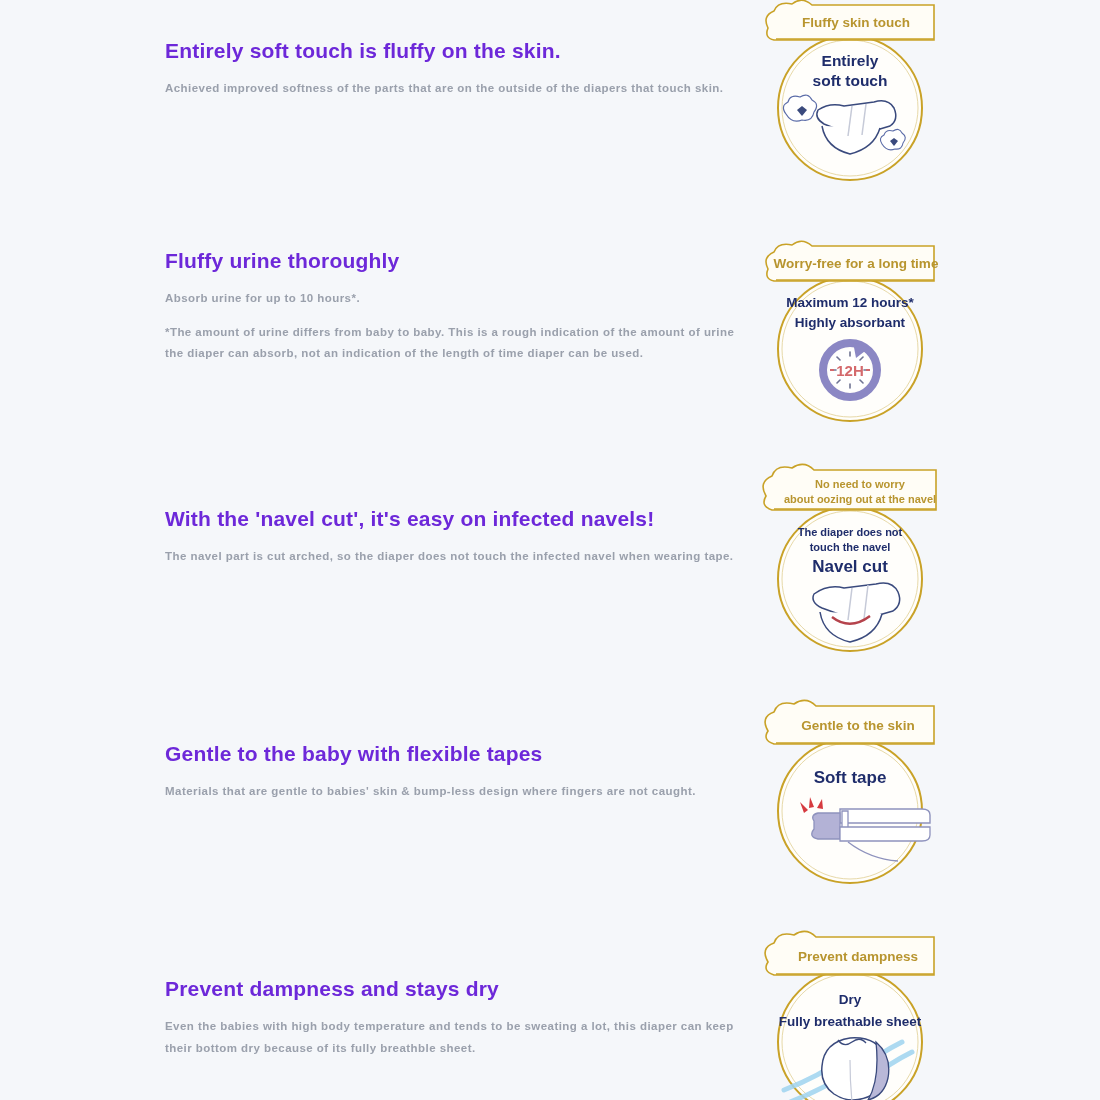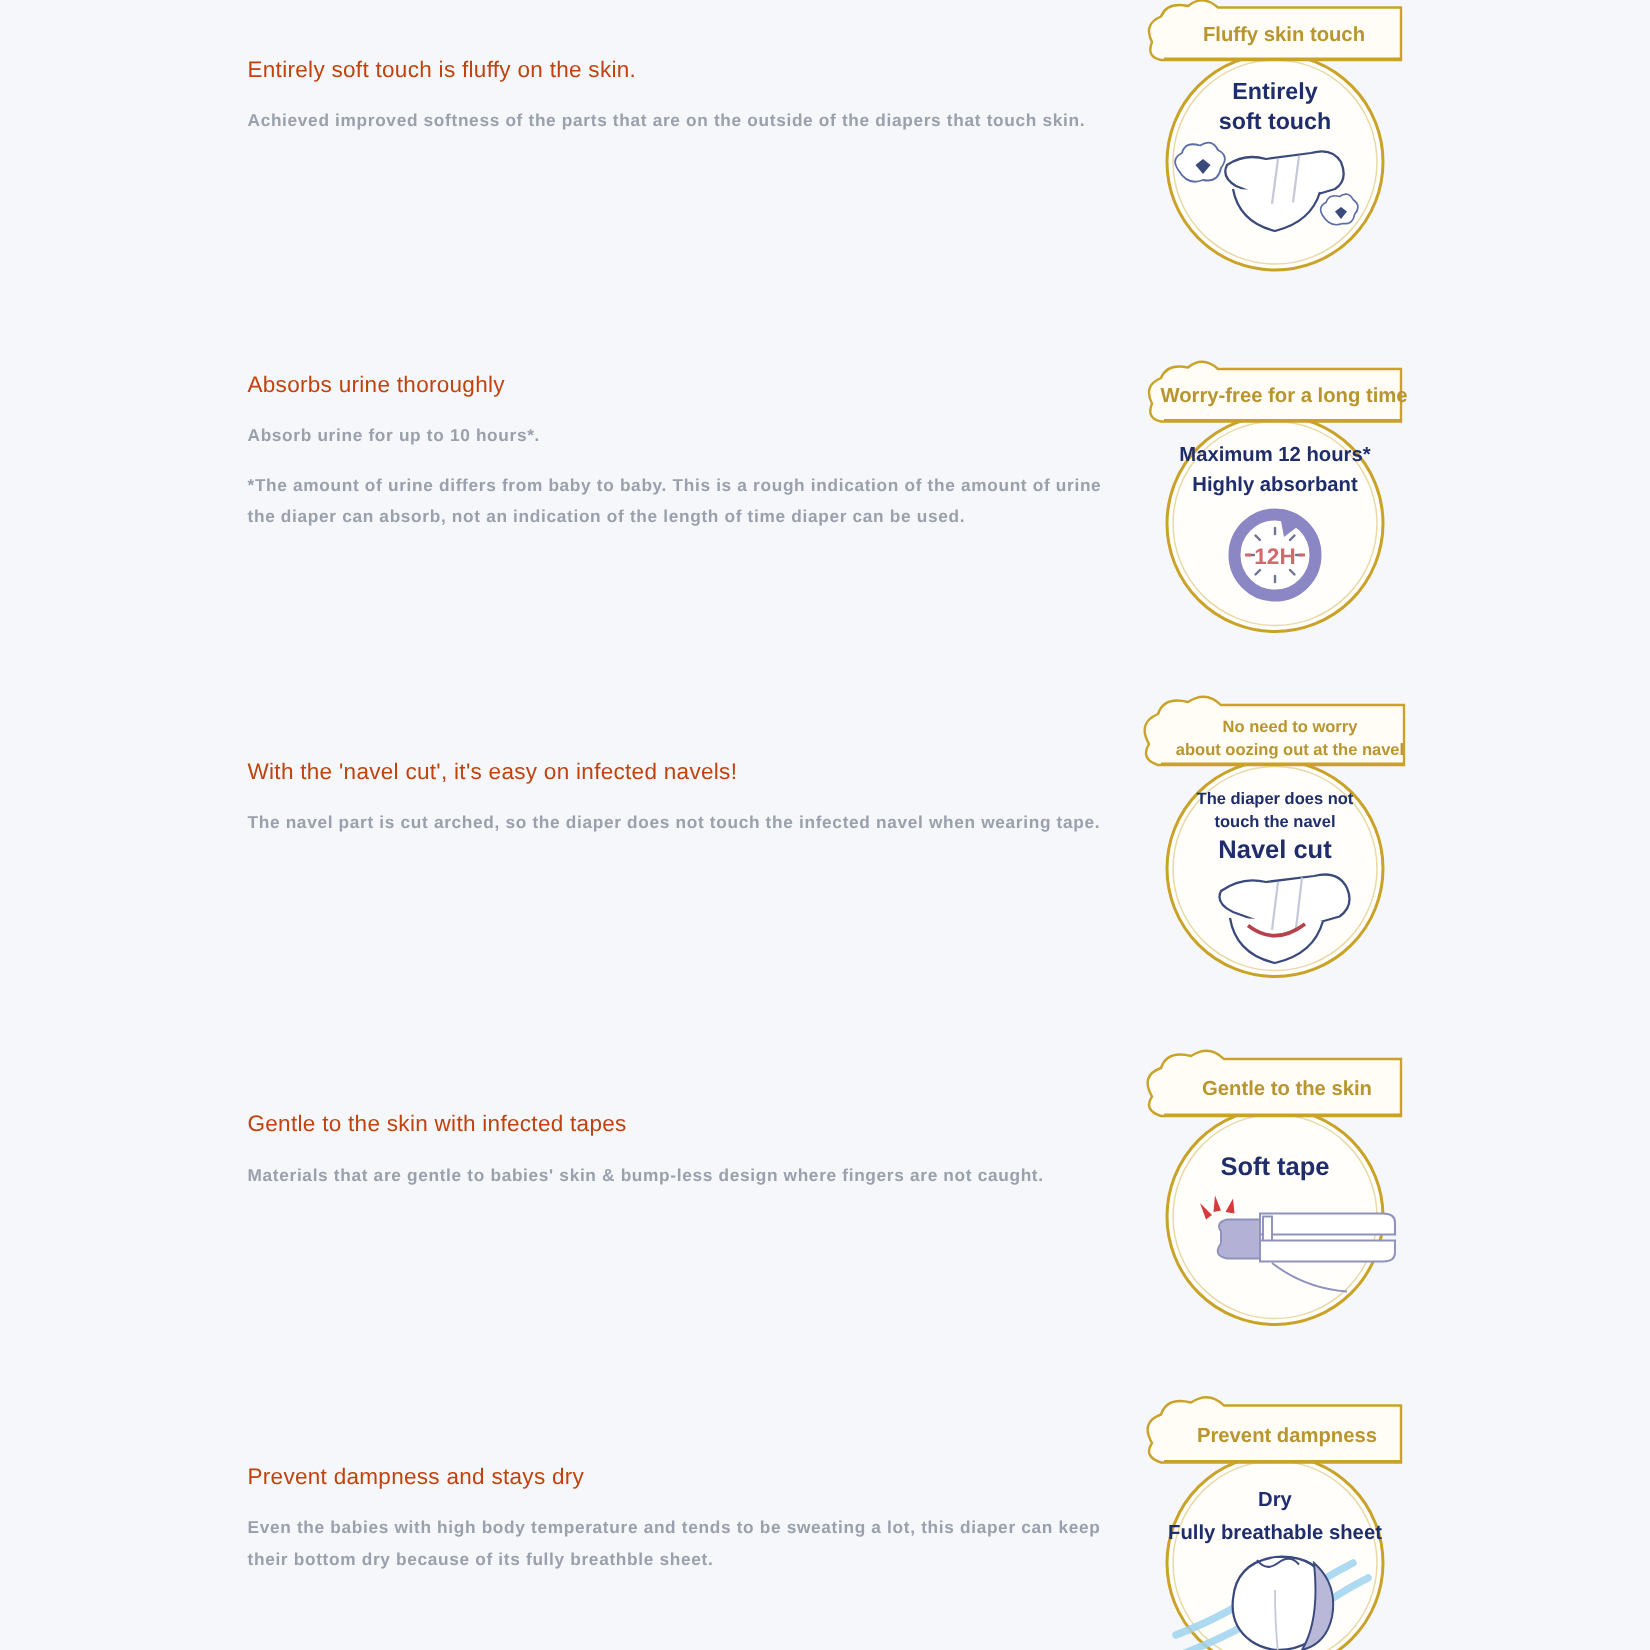--- a/index.html
+++ b/index.html
@@ -38,23 +38,23 @@
     width: 580px;
   }
 
   .feature-block.b0 { top: 38px; }
   .feature-block.b1 { top: 248px; }
   .feature-block.b2 { top: 506px; }
   .feature-block.b3 { top: 741px; }
   .feature-block.b4 { top: 976px; }
 
   .feature-heading {
-    font-size: 15px;
-    font-weight: 400;
-    color: #c2410c;
+    font-size: 21px;
+    font-weight: 700;
+    color: #6d28d9;
     letter-spacing: 0.2px;
     line-height: 1.25;
     margin-bottom: 14px;
     white-space: nowrap;
   }
 
   .feature-body {
     font-size: 11.5px;
     font-weight: 700;
     color: #9aa0ac;
@@ -130,32 +130,32 @@
 <div class="page">
 
   <div class="features-column">
 
     <div class="feature-block b0">
       <div class="feature-heading">Entirely soft touch is fluffy on the skin.</div>
       <div class="feature-body">Achieved improved softness of the parts that are on the outside of the diapers that touch skin.</div>
     </div>
 
     <div class="feature-block b1">
-      <div class="feature-heading">Absorbs urine thoroughly</div>
+      <div class="feature-heading">Fluffy urine thoroughly</div>
       <div class="feature-body">Absorb urine for up to 10 hours*.</div>
       <div class="feature-body">*The amount of urine differs from baby to baby. This is a rough indication of the amount of urine the diaper can absorb, not an indication of the length of time diaper can be used.</div>
     </div>
 
     <div class="feature-block b2">
       <div class="feature-heading">With the 'navel cut', it's easy on infected navels!</div>
       <div class="feature-body">The navel part is cut arched, so the diaper does not touch the infected navel when wearing tape.</div>
     </div>
 
     <div class="feature-block b3">
-      <div class="feature-heading">Gentle to the skin with infected tapes</div>
+      <div class="feature-heading">Gentle to the baby with flexible tapes</div>
       <div class="feature-body">Materials that are gentle to babies' skin &amp; bump-less design where fingers are not caught.</div>
     </div>
 
     <div class="feature-block b4">
       <div class="feature-heading">Prevent dampness and stays dry</div>
       <div class="feature-body">Even the babies with high body temperature and tends to be sweating a lot, this diaper can keep their bottom dry because of its fully breathble sheet.</div>
     </div>
 
   </div>
 

